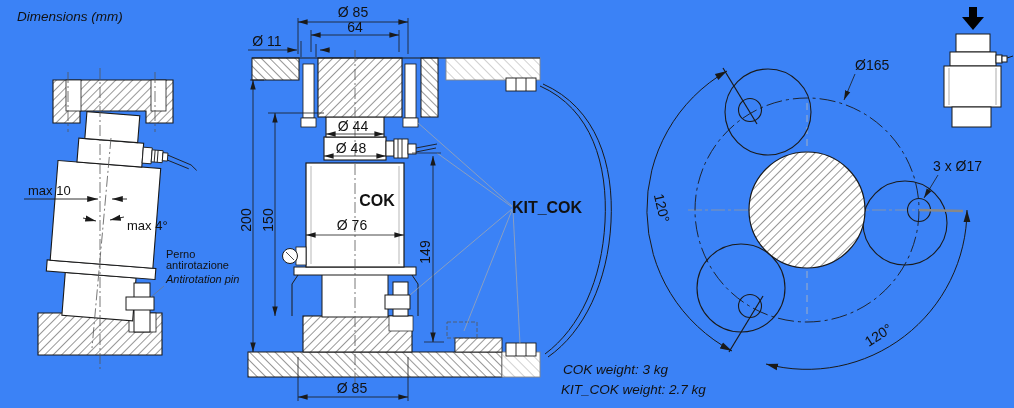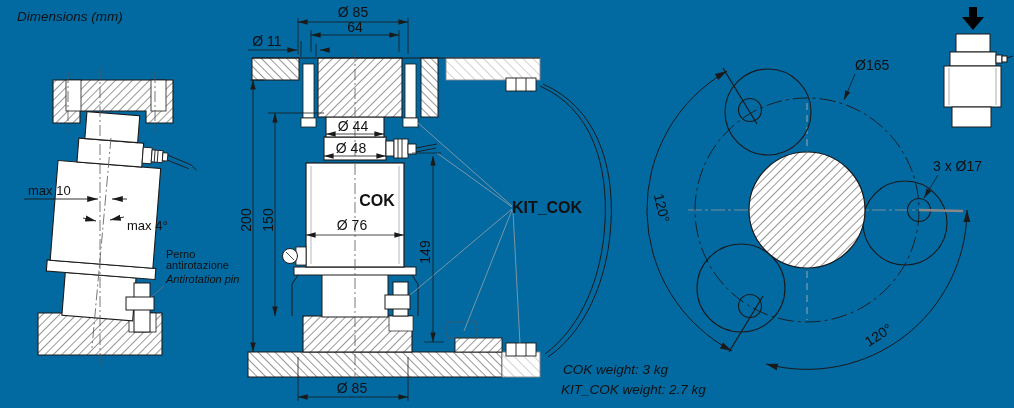--- a/index.html
+++ b/index.html
@@ -1,16 +1,16 @@
 <!DOCTYPE html>
 <html><head>
 <meta charset="utf-8">
 <style>
   html,body{margin:0;padding:0;background:#fff;}
-  #stage{position:relative;width:1014px;height:408px;background:#0369a1;overflow:hidden;
+  #stage{position:relative;width:1014px;height:408px;background:#3b82f6;overflow:hidden;
          font-family:"Liberation Sans", sans-serif;}
   svg{display:block}
   text{fill:#111;font-family:"Liberation Sans", sans-serif;}
   .dim{font-size:14px;}
   .dimS{font-size:13px;}
   .lbl{font-size:11px;}
   .it{font-style:italic;}
   .bold{font-weight:bold;font-size:16px;}
   .title{font-size:13.5px;font-style:italic;}
   .note{font-size:13.5px;font-style:italic;}

